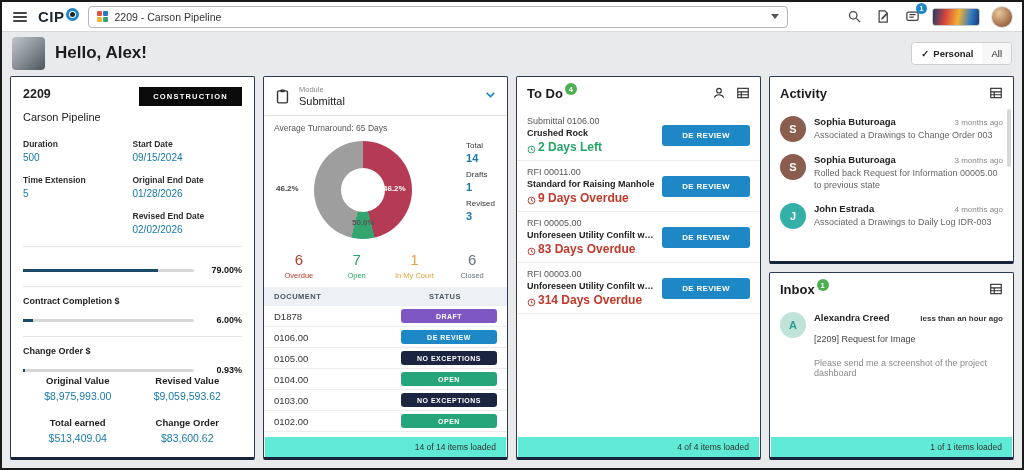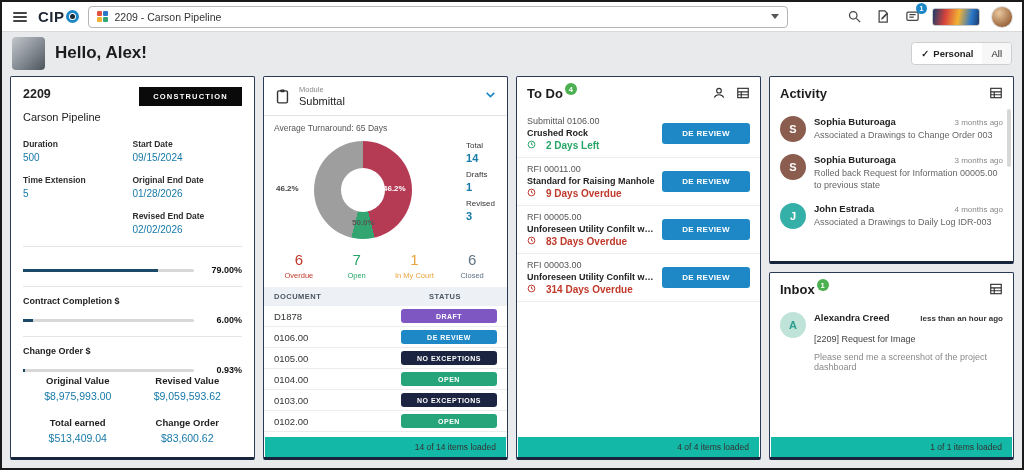--- a/index.html
+++ b/index.html
@@ -4,21 +4,21 @@
 <style>
   *{margin:0;padding:0;box-sizing:border-box}
   html,body{width:1024px;height:470px}
   body{font-family:"Liberation Sans",sans-serif;background:#e9eaec;overflow:hidden}
   .screen{width:1024px;height:470px;border:2px solid #1a1a1a;display:flex;flex-direction:column;background:#e9eaec}
 
   
   .topbar{flex:0 0 30px;background:#fff;border-bottom:1px solid #d9d9d9;display:flex;align-items:center;gap:9px;padding:0 9px}
   .hamburger{cursor:pointer;padding:2px}
   .hamburger span{display:block;width:14px;height:2px;background:#444;margin:2px 0;border-radius:1px}
-  .logo{display:flex;align-items:center}
+  .logo{display:flex;}
   .logo-text{font-size:15px;font-weight:bold;color:#1d2733;letter-spacing:.5px}
   .logo-o{width:13px;height:13px;border:3px solid #1e88c7;border-radius:50%;display:inline-block;margin-left:1px;position:relative}
   .logo-o::after{content:"";position:absolute;inset:1px;background:#1d2733;border-radius:50%}
   .proj-select{height:22px;flex:0 1 700px;display:flex;align-items:center;gap:7px;border:1px solid #b5b5b5;border-radius:4px;padding:0 8px;background:#fff;font-size:10.5px;color:#333;cursor:pointer}
   .grid-ic{display:grid;grid-template-columns:5px 5px;gap:1px}
   .grid-ic i{width:5px;height:5px;border-radius:1px}
   .grid-ic i:nth-child(1){background:#e25241}.grid-ic i:nth-child(2){background:#2a77c9}
   .grid-ic i:nth-child(3){background:#f2b233}.grid-ic i:nth-child(4){background:#33a570}
   .sel-caret{margin-left:auto;width:0;height:0;border-left:4px solid transparent;border-right:4px solid transparent;border-top:5px solid #555}
   .top-actions{margin-left:auto;display:flex;align-items:center;gap:11px}
@@ -31,21 +31,21 @@
   .hello{flex:0 0 42px;display:flex;align-items:center;gap:10px;padding:0 10px}
   .hello-avatar{width:33px;height:33px;border-radius:4px;background:linear-gradient(135deg,#c3c7cc 0%,#8e959d 45%,#4e545c 100%)}
   .hello-title{font-size:17px;font-weight:bold;color:#1c1c1c}
   .toggle{margin-left:auto;display:flex;border:1px solid #cfcfcf;border-radius:4px;overflow:hidden;background:#f1f1f1}
   .tbtn{font-size:9.5px;padding:5px 9px;display:flex;gap:4px;align-items:center;color:#222;cursor:pointer;background:#f7f7f7}
   .tbtn.sel{background:#fff;font-weight:bold;box-shadow:0 0 4px rgba(0,0,0,.3)}
 
   
   .main{flex:1;display:grid;grid-template-columns:repeat(4,1fr);gap:8px;padding:2px 8px 8px;min-height:0}
   .card{background:#fff;border:1px solid #2a3a55;border-bottom:3px solid #16243c;border-radius:2px;overflow:hidden;position:relative;display:flex;flex-direction:column;min-height:0}
-  .card-foot{position:absolute;left:1px;right:1px;bottom:0;background:#14b8a6;text-align:right;font-size:8.5px;color:#333;padding:5px 10px}
+  .card-foot{position:absolute;left:1px;right:1px;bottom:0;background:#5eead4;text-align:right;font-size:8.5px;color:#333;padding:5px 10px}
 
   
   .p-card{padding:10px 12px}
   .p-head{display:flex;justify-content:space-between;align-items:flex-start}
   .proj-num{font-size:12.5px;font-weight:bold;color:#222}
   .phase-chip{background:#0a0a0a;color:#fff;font-size:7.5px;letter-spacing:1.2px;padding:5px 14px;font-weight:bold}
   .proj-name{font-size:11px;color:#222;margin-top:5px}
   .dates{display:flex;margin-top:16px}
   .dcol{flex:1;display:flex;flex-direction:column;gap:12px}
   .f-label{font-size:8.5px;color:#2e2e2e;font-weight:bold}
@@ -90,37 +90,37 @@
 
   
   .card-head{display:flex;align-items:flex-start;gap:2px;padding:9px 10px 6px}
   .head-title{font-size:13px;color:#1c1c1c;font-weight:600}
   .badge-sup{width:12px;height:12px;border-radius:50%;background:#4caf50;color:#fff;font-size:7.5px;display:flex;align-items:center;justify-content:center;margin-top:-3px;font-weight:bold}
   .head-icons{margin-left:auto;display:flex;gap:10px;align-items:center}
   .todo-item{display:flex;align-items:center;gap:6px;padding:6px 10px;border-bottom:1px solid #ececec;cursor:pointer}
   .t-body{flex:1;min-width:0}
   .t-ref{font-size:9px;color:#555}
   .t-title{font-size:9px;font-weight:bold;color:#222;margin:2px 0;white-space:nowrap;overflow:hidden;text-overflow:ellipsis;max-width:134px}
-  .t-due{font-size:10px;display:flex;align-items:flex-start;gap:10px;font-weight:bold}
+  .t-due{font-size:12px;display:flex;align-items:flex-end;gap:2px;font-weight:bold}
   .de-btn{background:#1e88c7;color:#fff;border:none;border-radius:3px;font-size:8px;font-weight:bold;padding:6px 0;width:88px;letter-spacing:.3px;font-family:inherit;cursor:pointer;flex:0 0 88px}
 
   
   .col4{display:flex;flex-direction:column;gap:8px;min-height:0}
   .card-activity{flex:0 0 188px}
   .card-inbox{flex:1}
   .act-item{display:flex;gap:8px;padding:6px 10px;cursor:pointer}
   .av{width:26px;height:26px;border-radius:50%;color:#fff;font-size:11px;font-weight:bold;display:flex;align-items:center;justify-content:center;flex:0 0 26px}
   .act-b{flex:1;min-width:0}
   .act-row{display:flex;justify-content:space-between;align-items:baseline;gap:6px}
   .act-name{font-size:9.5px;font-weight:bold;color:#222}
   .act-time{font-size:8px;color:#888;white-space:nowrap}
   .act-txt{font-size:9px;color:#666;margin-top:2px;line-height:1.35}
   .in-time{font-size:8px;font-weight:bold;color:#333;white-space:nowrap}
   .in-subj{font-size:9px;color:#444;margin-top:11px}
-  .in-body{font-size:9px;color:#8a8a8a;margin-top:8px}
+  .in-body{font-size:9px;color:#8a8a8a;margin-top:14px}
   .act-scrollbar{position:absolute;right:2px;top:32px;width:4px;height:58px;background:#d7d7d7;border-radius:2px}
 </style>
 </head>
 <body>
 
 <div class="screen">
 
   <header class="topbar">
     <div class="hamburger">
         <span></span>

